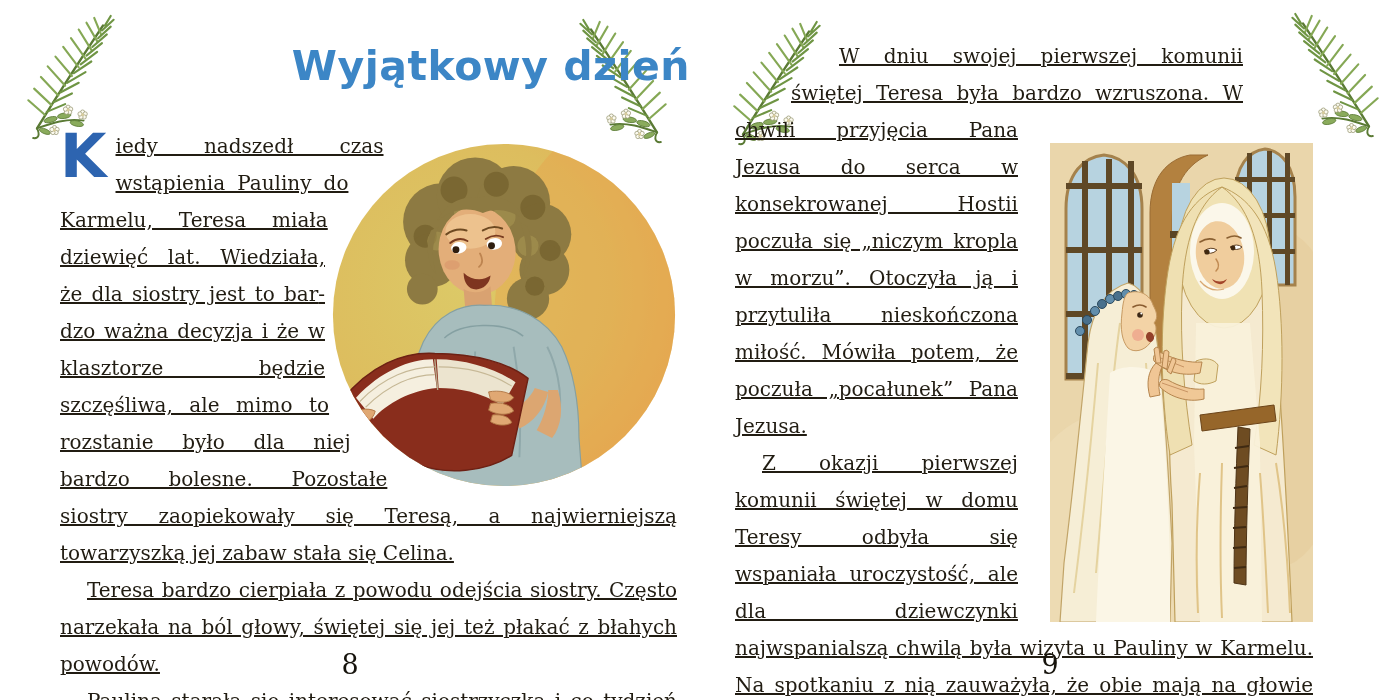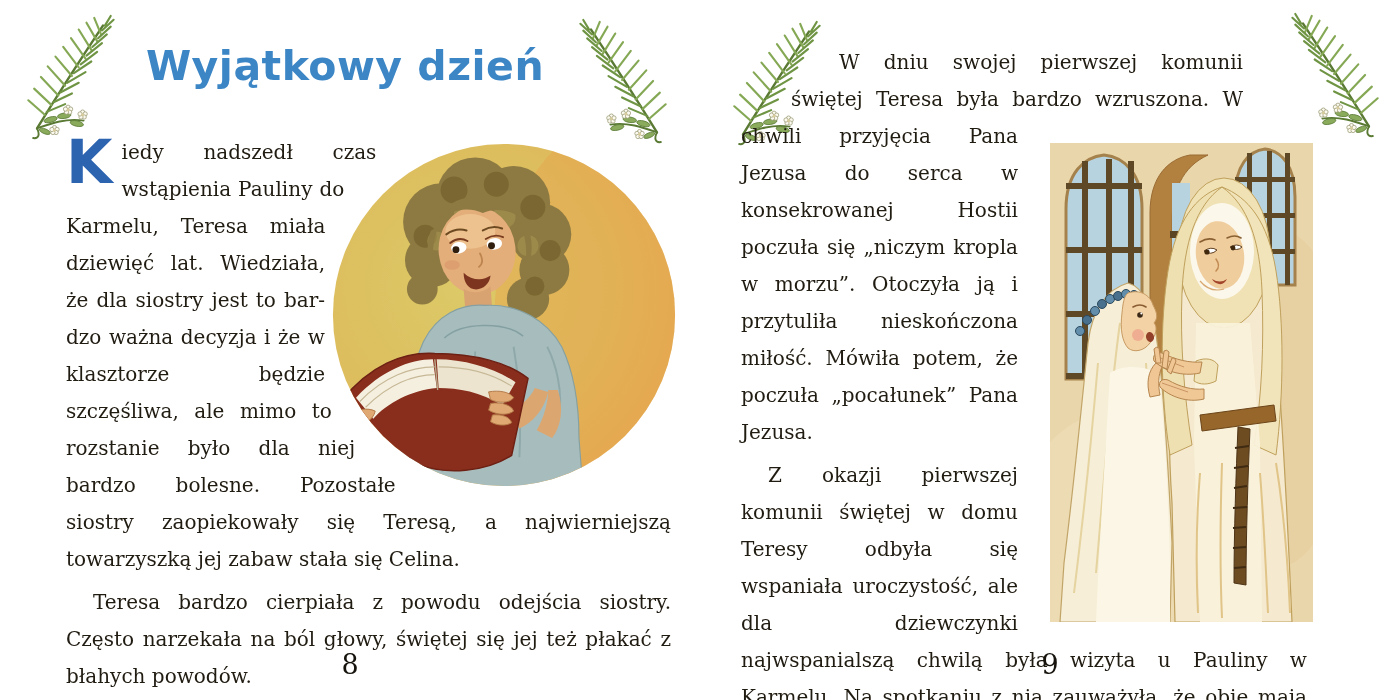--- a/index.html
+++ b/index.html
@@ -10,27 +10,27 @@
   .page-right{left:700px;}
 
   .palm{position:absolute;width:100px;height:126px;}
   .palm svg{width:100%;height:100%;display:block;}
   .palm.flip svg{transform:scaleX(-1);}
   .palm-tl{left:20px;top:14px;}
   .palm-tm{left:574px;top:18px;}
   .palm-rl{left:26px;top:20px;}
   .palm-rr{left:586px;top:12px;}
 
-  .chapter-title{position:absolute;left:0;top:42px;width:690px;text-align:center;
+  .chapter-title{position:absolute;left:0;top:42px;width:690px;text-align:right;
       font-family:"DejaVu Sans", sans-serif;font-weight:700;font-size:41px;
       letter-spacing:.5px;color:#3c86c6;}
 
   .text-left{position:absolute;left:60px;top:128px;width:617px;}
   .text-right{position:absolute;left:35px;top:38px;width:578px;}
-  p.body{margin:6px;text-align:justify;font-size:20px;line-height:37px;}
+  p.body{margin:0;text-align:justify;font-size:20px;line-height:37px;text-decoration:underline;}
   p.indent{text-indent:27px;}
   p.p-first{text-indent:48px;}
 
   .dropcap{float:left;font-family:"DejaVu Sans", sans-serif;font-weight:700;
       font-size:60px;line-height:47px;color:#2d64b0;padding:5px 9px 0 0;}
 
   .float-circle{float:right;width:346px;height:347px;shape-outside:circle(50%);
       shape-margin:8px;margin:14px 0 6px 6px;}
   .float-circle svg{display:block;width:346px;height:346px;}
 

